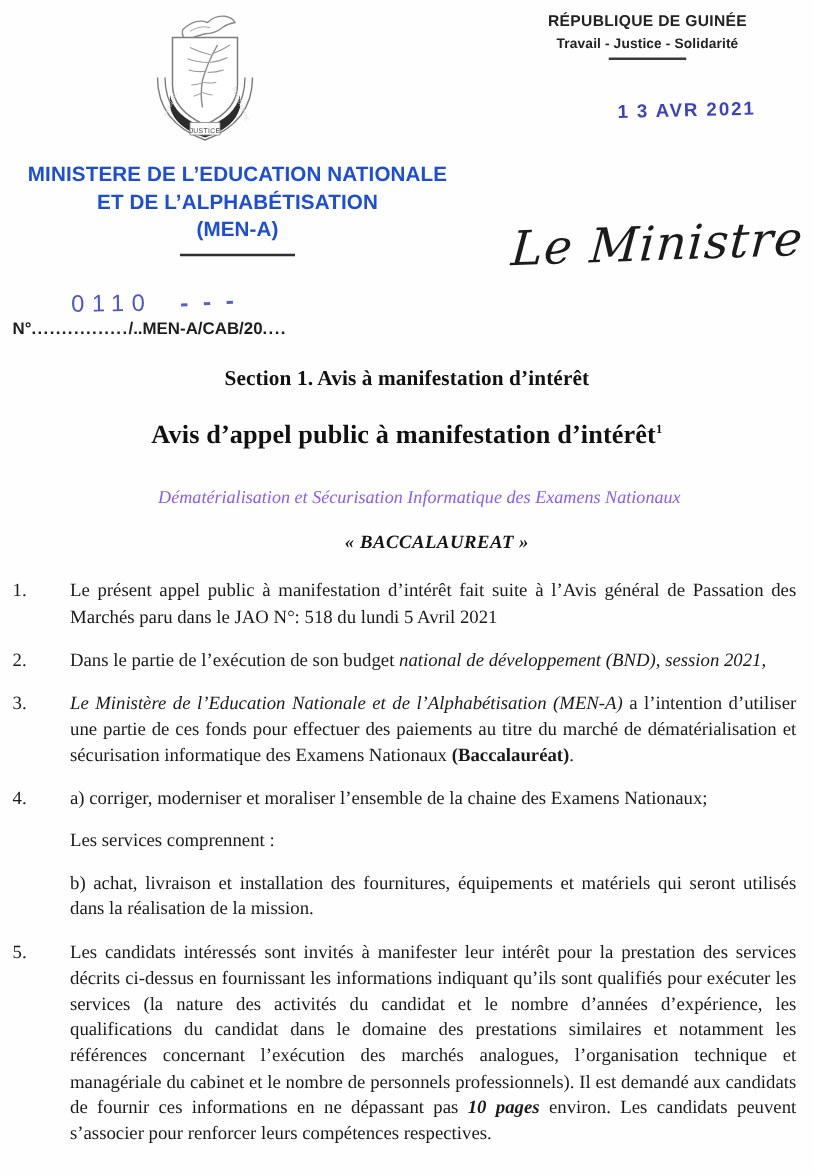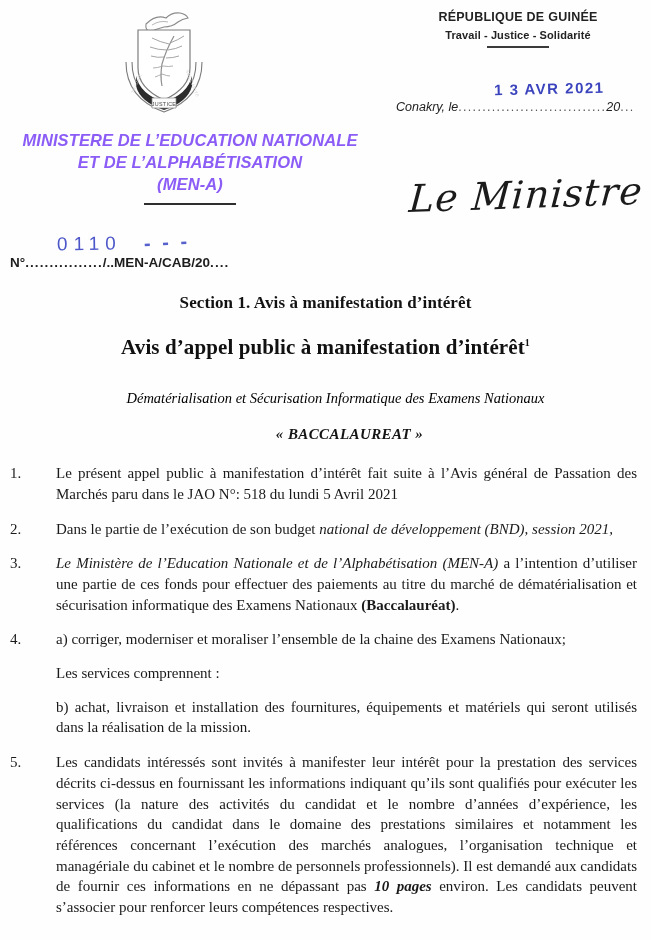--- a/index.html
+++ b/index.html
@@ -97,22 +97,21 @@
   
   .ministry {
     margin-top: 2px;
     text-align: center;
     width: 380px;
     font-family: "Liberation Sans", "DejaVu Sans", sans-serif;
     font-weight: bold;
     font-size: 16.5px;
     line-height: 1.32;
     letter-spacing: 0.1px;
-    color: #8b5cf6;
-    font-style: italic;
+    color: #1d4ed8;
   }
   .ministry-rule {
     width: 92px;
     height: 2px;
     background: #2e2e2e;
     margin: 8px auto 0 auto;
   }
 
   
   .ref-zone {
@@ -181,21 +180,21 @@
     font-size: 21px;
     font-weight: bold;
     letter-spacing: 0.1px;
     color: #111;
   }
   .main-title sup { font-size: 10px; font-weight: bold; }
   .subtitle {
     margin-top: 30px;
     font-style: italic;
     font-size: 14.5px;
-    color: #000000;
+    color: #8b5cf6;
     padding-left: 20px;
   }
   .exam-name {
     margin-top: 19px;
     font-style: italic;
     font-weight: bold;
     font-size: 15px;
     letter-spacing: 0.4px;
     color: #151515;
     padding-left: 48px;
@@ -269,23 +268,20 @@
     </div>
 
     <div class="republic-block">
       <div class="republic-title">RÉPUBLIQUE DE GUINÉE</div>
       <div class="republic-motto">Travail - Justice - Solidarité</div>
       <div class="motto-rule"></div>
     </div>
 
     <div class="date-stamp">1 3 AVR 2021</div>
 
-    <div class="city-line">
-      <span>Conakry, le</span><span class="dotfill">...............................</span><span>20</span><span class="dotfill">...</span>
-    </div>
   </div>
 
   <div class="ministry">
     <div>MINISTERE DE L’EDUCATION NATIONALE</div>
     <div>ET DE L’ALPHABÉTISATION</div>
     <div>(MEN-A)</div>
     <div class="ministry-rule"></div>
   </div>
 
   <div class="ref-zone">

